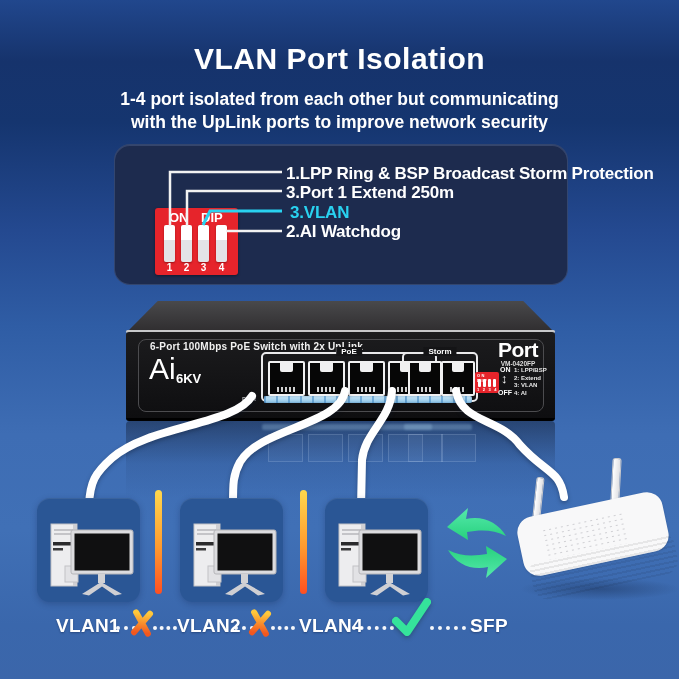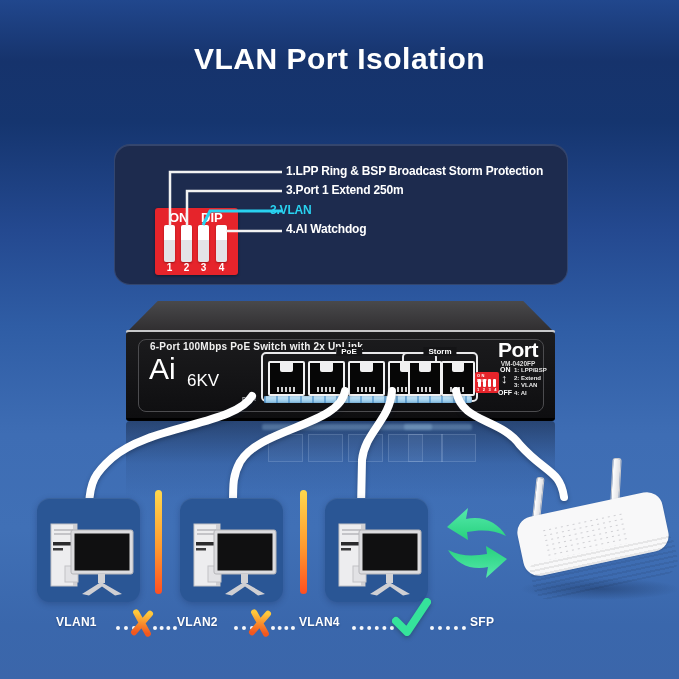--- a/index.html
+++ b/index.html
@@ -14,32 +14,32 @@
   .subtitle{top:88px;left:0;width:100%;text-align:center;color:#fff;font-size:17.5px;font-weight:600;line-height:23px;}
   
   .panel{left:114px;top:144px;width:452px;height:139px;background:#1d2b4e;border-radius:16px;
          border:1px solid rgba(95,120,175,.35);box-shadow:inset 0 1px 0 rgba(130,150,200,.25);}
   .dipblock{left:155px;top:208px;width:83px;height:67px;background:#e6242b;border-radius:3px;box-shadow:0 1px 3px rgba(0,0,0,.4);}
   .dip-on{left:14px;top:2px;color:#fff;font-size:13px;font-weight:700;}
   .dip-dip{left:46px;top:2px;color:#fff;font-size:13px;font-weight:700;}
   .slider{top:17px;width:11px;height:37px;border-radius:2px;
           background:linear-gradient(180deg,#ffffff 0 40%,#e3e3e6 40% 100%);box-shadow:0 1px 2px rgba(80,0,0,.5);}
   .dipnum{top:54px;width:11px;text-align:center;color:#fff;font-size:10px;font-weight:700;}
-  .feature{color:#fff;font-size:12px;font-weight:700;letter-spacing:-.2px;white-space:nowrap;text-align:right;}
+  .feature{color:#fff;font-size:17px;font-weight:700;letter-spacing:-.2px;white-space:nowrap;text-align:right;}
   .feature.cyan{color:#29d2f0;}
   
   .dev-top{left:128px;top:301px;width:425px;height:30px;background:linear-gradient(180deg,#49494b,#302e30);
            clip-path:polygon(7% 0,93% 0,100% 100%,0 100%);}
   .dev-edge{left:126px;top:330px;width:429px;height:3px;background:#c7c8ca;border-radius:2px;}
   .dev-front{left:126px;top:332px;width:429px;height:86px;background:linear-gradient(180deg,#1c1c1e,#0e0e10);
              border-radius:3px;border-bottom:3px solid #000;}
   .faceplate{left:138px;top:339px;width:404px;height:71px;border:1px solid #4c4c4f;border-radius:8px;}
   .prodname{left:150px;top:341px;color:#f0f0f0;font-size:10px;font-weight:700;letter-spacing:.2px;}
   .ai{left:149px;top:352px;color:#fff;font-size:30px;font-weight:400;}
-  .kv{left:187px;top:371px;color:#fff;font-size:17px;font-weight:400;}
+  .kv{left:176px;top:371px;color:#fff;font-size:13px;font-weight:700;}
   .brand{left:487px;top:338px;width:62px;text-align:center;color:#fff;font-size:21px;font-weight:700;letter-spacing:-.5px;}
   .model{left:487px;top:360px;width:62px;text-align:center;color:#ddd;font-size:6.5px;font-weight:700;}
   .pwr{left:242px;top:396px;color:#b9b9bb;font-size:6px;font-weight:700;}
   .bracket{border:2px solid #eaeaec;border-radius:5px;}
   .bracket-poe{left:261px;top:352px;width:172px;height:46px;}
   .bracket-up{left:402px;top:352px;width:72px;height:46px;}
   .bracket-label{position:absolute;left:50%;transform:translateX(-50%);top:-7px;background:#141416;
                  padding:0 5px;color:#fff;font-size:8px;font-weight:700;white-space:nowrap;}
   .port{top:361px;width:33px;height:31px;background:#060606;border:2px solid #f0f0f1;border-radius:2px;}
   .port:before{content:"";position:absolute;top:0;left:30%;width:40%;height:9px;background:#f0f0f1;border-radius:0 0 2px 2px;}
@@ -73,29 +73,33 @@
   .router-top{left:519px;top:504px;width:148px;height:60px;background:#f8f8f9;border-radius:16px;
               transform:rotate(-12deg);box-shadow:0 1px 2px rgba(40,60,90,.25);}
   .router-vents{position:absolute;left:24px;top:14px;width:84px;height:32px;
                 background-image:radial-gradient(#cfcfd3 1px,transparent 1.3px);background-size:6px 5px;}
   .router-front{left:531px;top:549px;width:147px;height:38px;background:linear-gradient(#ededf0,#d9d9dd);
                 transform:rotate(-12deg);border-radius:6px 8px 14px 14px;
                 background-image:repeating-linear-gradient(0deg,rgba(0,0,0,.07) 0 2px,transparent 2px 5px);}
   .router-shadow{left:520px;top:578px;width:160px;height:22px;border-radius:50%;
                  background:radial-gradient(closest-side,rgba(15,30,60,.35),transparent);}
   
-  .blabel{top:615px;color:#fff;font-size:12px;font-weight:700;letter-spacing:.3px;text-shadow:0 1px 2px rgba(10,25,60,.4);}
+  .blabel{top:615px;color:#fff;font-size:19px;font-weight:700;letter-spacing:.3px;text-shadow:0 1px 2px rgba(10,25,60,.4);}
   .dots{top:626px;height:0;border-top:4px dotted rgba(255,255,255,.95);}
 </style>
 </head>
 <body>
 
 <div class="stage">
 
   <div class="abs title">VLAN Port Isolation</div>
+  <div class="abs subtitle">
+    <div>1-4 port isolated from each other but communicating</div>
+    <div>with the UpLink ports to improve network security</div>
+  </div>
 
   <div class="abs panel"></div>
 
   <div class="abs dipblock">
     <span class="abs dip-on">ON</span>
     <span class="abs dip-dip">DIP</span>
     <span class="abs slider" style="left:9px;"></span>
     <span class="abs slider" style="left:26px;"></span>
     <span class="abs slider" style="left:43px;"></span>
     <span class="abs slider" style="left:61px;"></span>
@@ -107,22 +111,22 @@
 
   <svg class="abs" style="left:0;top:0;" width="679" height="679">
     <path d="M170,226 V172 H282" fill="none" stroke="#f2f2f2" stroke-width="2.5"></path>
     <path d="M187,226 V191 H282" fill="none" stroke="#f2f2f2" stroke-width="2.5"></path>
     <path d="M203,225 L210,211 H282" fill="none" stroke="#29d2f0" stroke-width="3"></path>
     <path d="M226,231 H282" fill="none" stroke="#f2f2f2" stroke-width="2.5"></path>
   </svg>
 
   <div class="abs feature" style="left:286px;top:164px;">1.LPP Ring &amp; BSP Broadcast Storm Protection</div>
   <div class="abs feature" style="left:286px;top:183px;">3.Port 1 Extend 250m</div>
-  <div class="abs feature cyan" style="left:270px;top:203px;">3.VLAN</div>
-  <div class="abs feature" style="left:286px;top:222px;">4.AI Watchdog</div>
+  <div class="abs feature cyan" style="left:290px;top:203px;">3.VLAN</div>
+  <div class="abs feature" style="left:286px;top:222px;">2.AI Watchdog</div>
 
   <div class="abs reflection"></div>
   <div class="abs ghost-strip"></div>
   <div class="abs ghost-strip2"></div>
   <div class="abs ghost-port" style="left:268px;"></div>
   <div class="abs ghost-port" style="left:308px;"></div>
   <div class="abs ghost-port" style="left:348px;"></div>
   <div class="abs ghost-port" style="left:388px;"></div>
   <div class="abs ghost-port" style="left:408px;"></div>
   <div class="abs ghost-port" style="left:441px;"></div>

